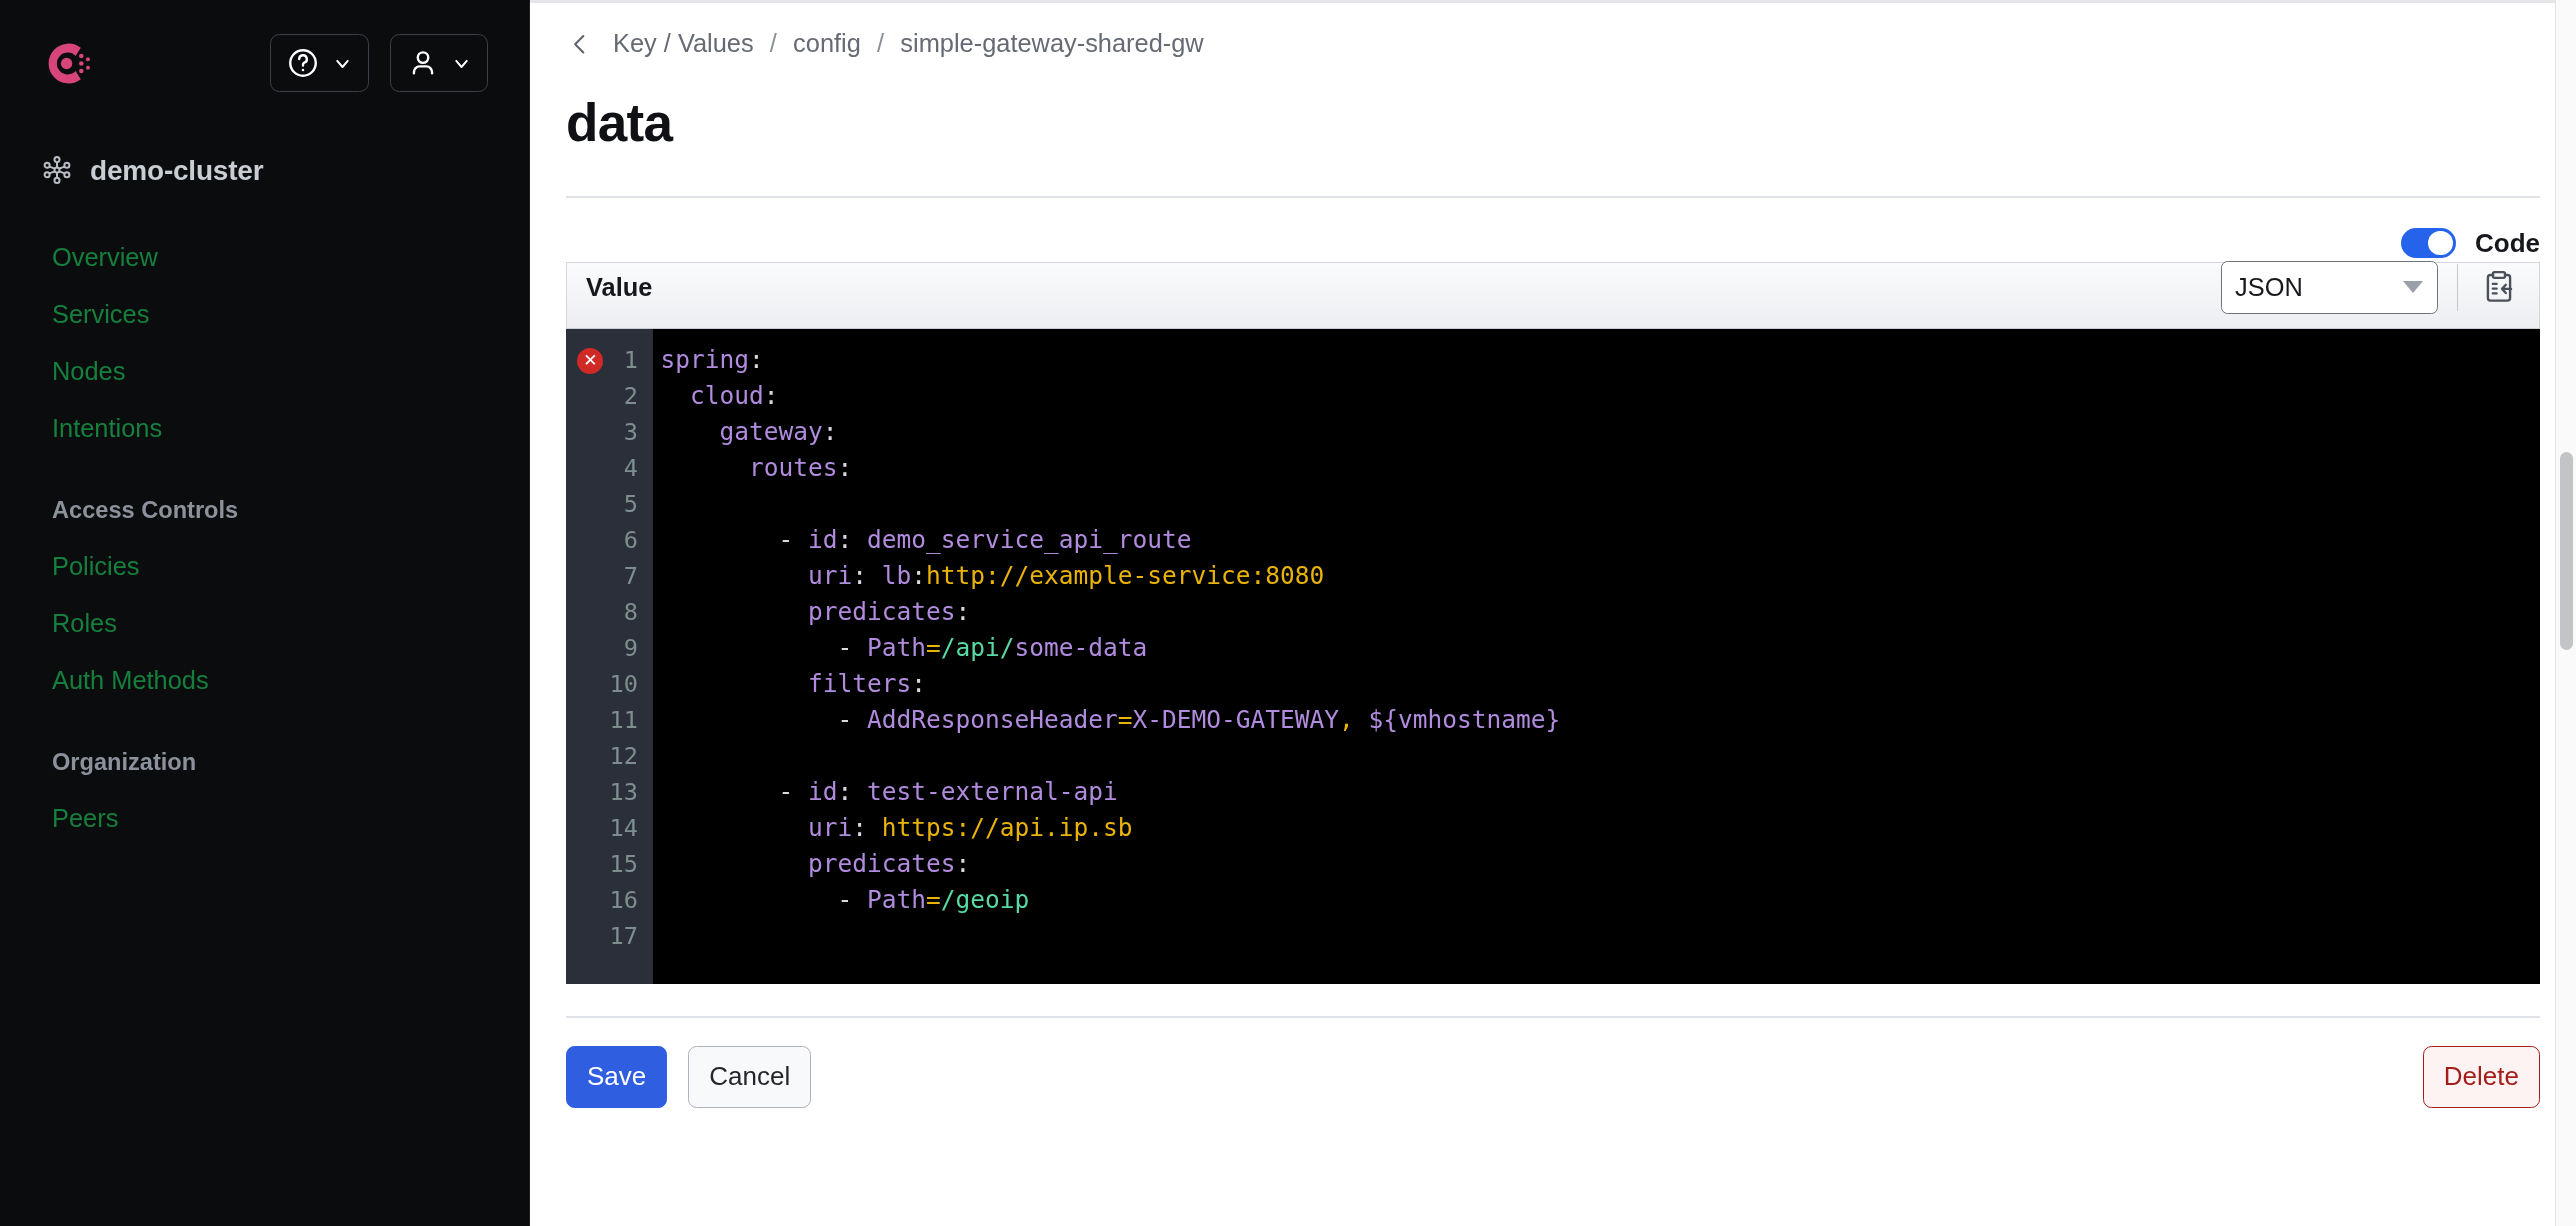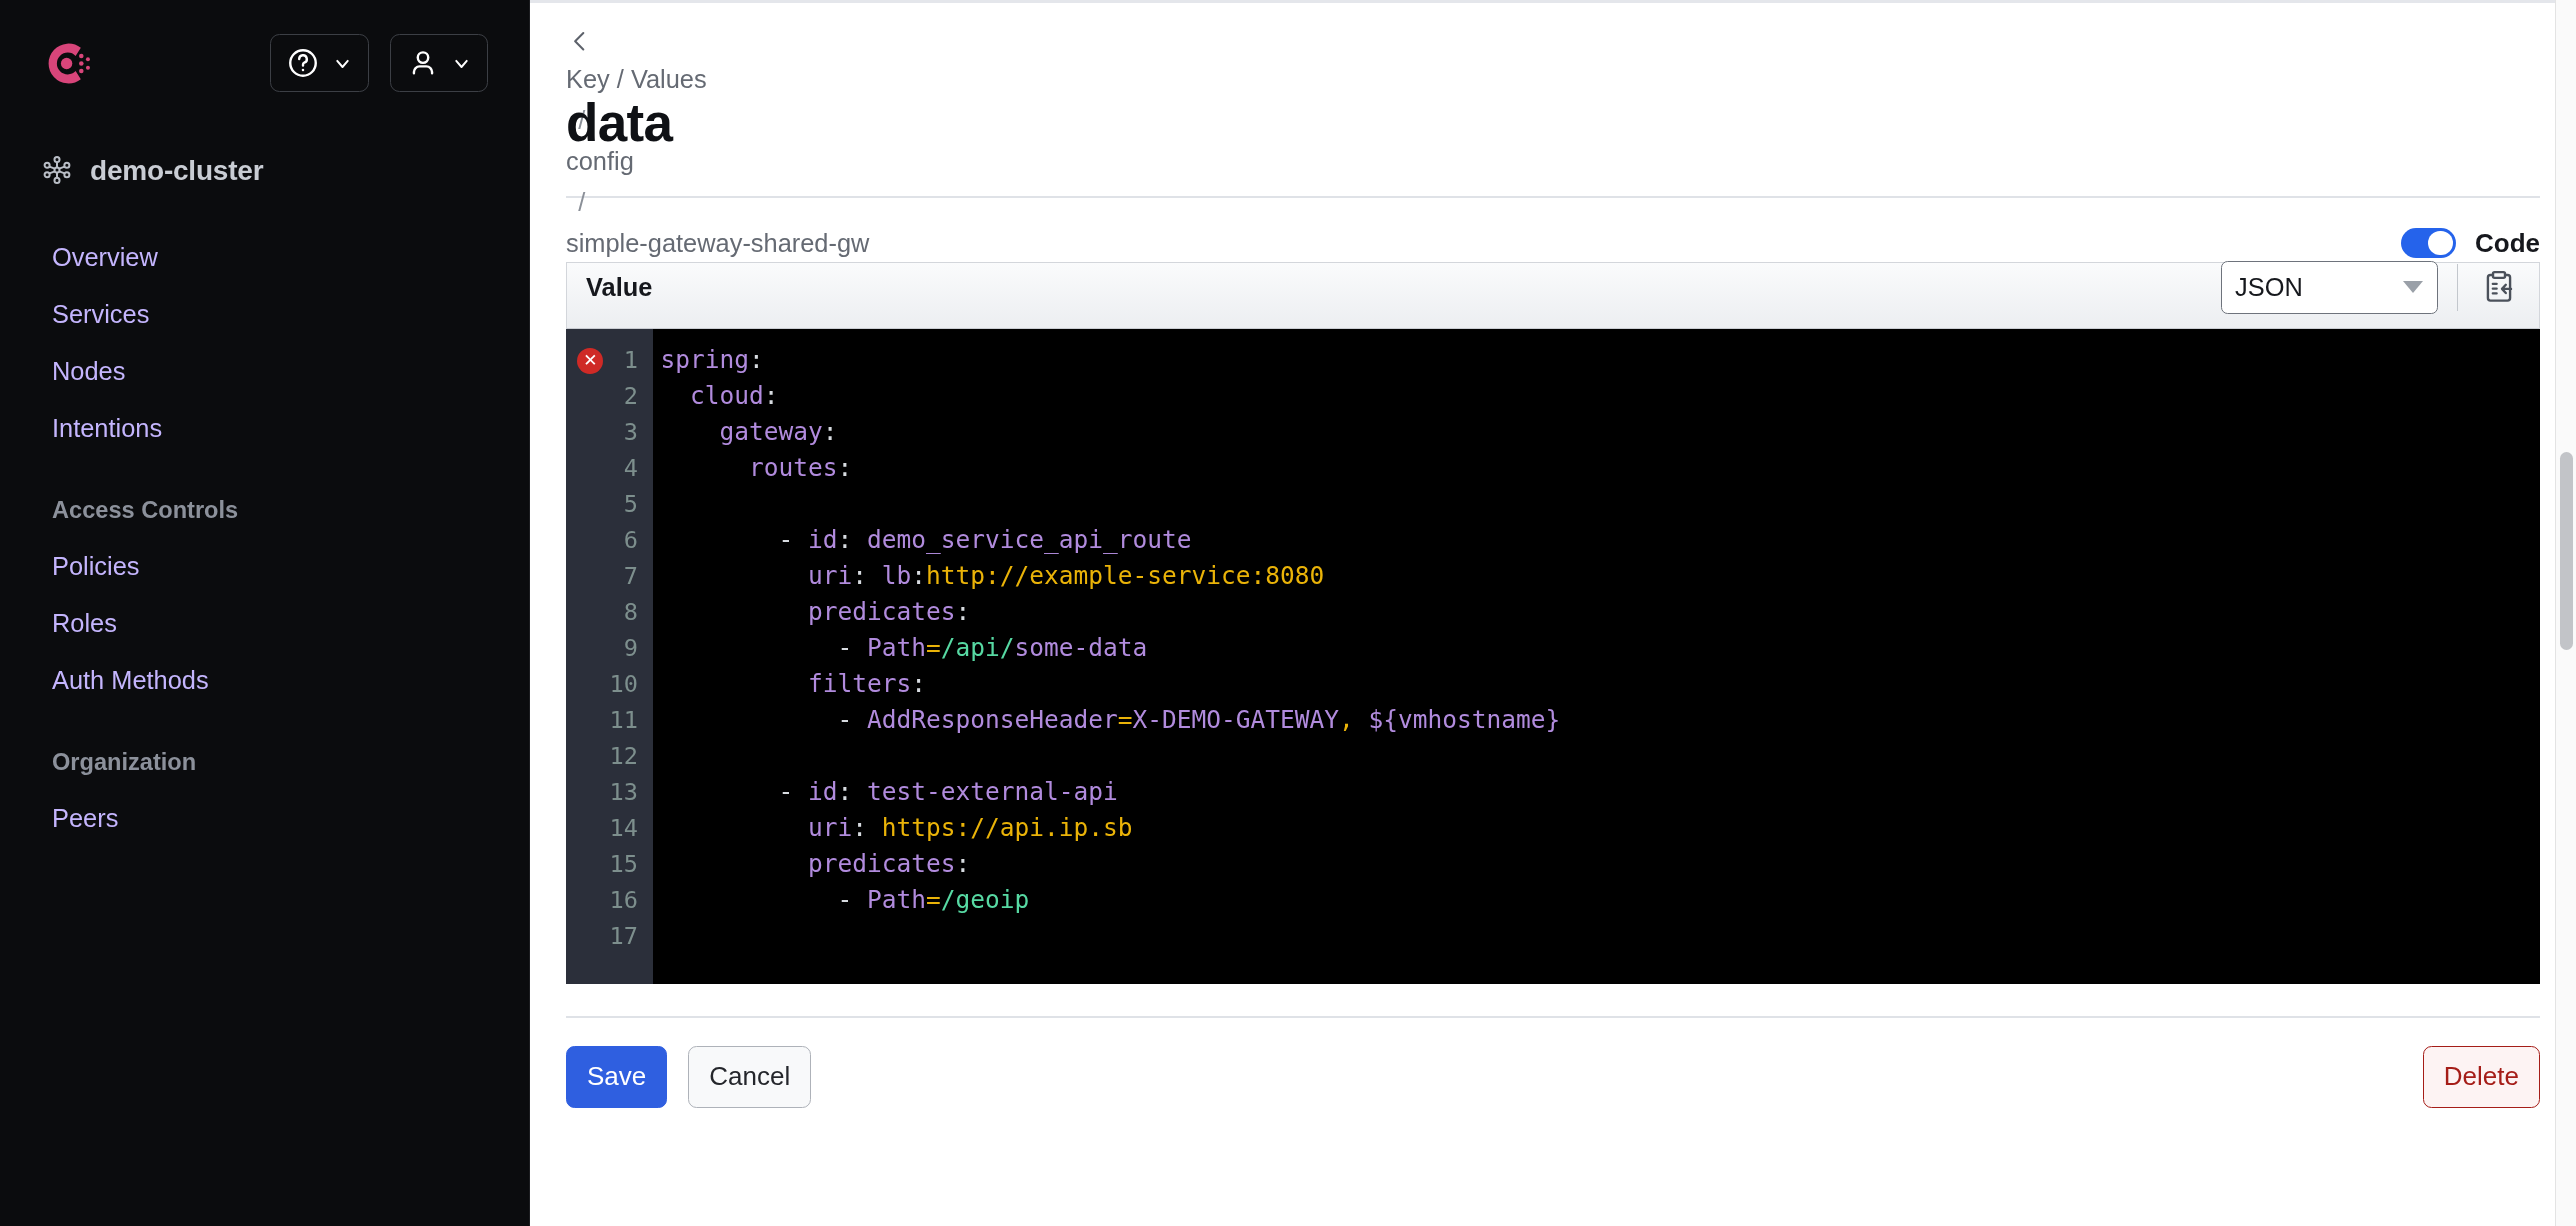--- a/index.html
+++ b/index.html
@@ -41,40 +41,40 @@
     padding: 0 41px; height: 60px; margin-top: 49px;
   }
   .cluster-name {
     color: #c9cdd4; font-size: 28px; font-weight: 600; letter-spacing: -0.2px;
   }
 
   .nav { margin-top: 28px; }
   .nav-item {
     display: block; margin: 0 31px; padding: 0 21px;
     height: 57px; line-height: 57px;
-    color: #c4b5fd; font-size: 25.4px; border-radius: 8.5px;
+    color: #15803d; font-size: 25.4px; border-radius: 8.5px;
     cursor: pointer; white-space: nowrap; overflow: hidden;
   }
   .nav-item.active { background: #6b6f7b; color:#ffffff; }
   .nav-group {
     margin: 0 31px; padding: 0 21px;
     color: #8c919b; font-size: 23.6px; font-weight: 700;
     height: 55px; line-height: 55px;
   }
   .nav-spacer { height: 26px; }
 
   
   .main {
     flex: 1 1 auto; height: 1227px; background: #fff;
     position: relative; overflow: hidden;
   }
   .topbar-line { height: 2.8px; background: #e4e6eb; width: 100%; }
   .crumb {
-    display: flex; align-items: flex-start; gap: 12px;
-    padding: 26px 0 0 36px; height: 55px; flex-direction: column;
+    display: flex; align-items: flex-end; gap: 4px;
+    padding: 26px 0 0 36px; height: 55px;
   }
   .crumb-back {
     width: 28px; height: 28px; display:flex; align-items:center; justify-content:center;
     margin-right: 15px; cursor: pointer;
   }
   .crumb a {
     color: #656a73; font-size: 25.4px; text-decoration: none; cursor: pointer;
   }
   .crumb .sep { color: #8b9098; font-size: 25.4px; padding: 0 12.2px; }
   .crumb .cur { color: #656a73; font-size: 25.4px; }

